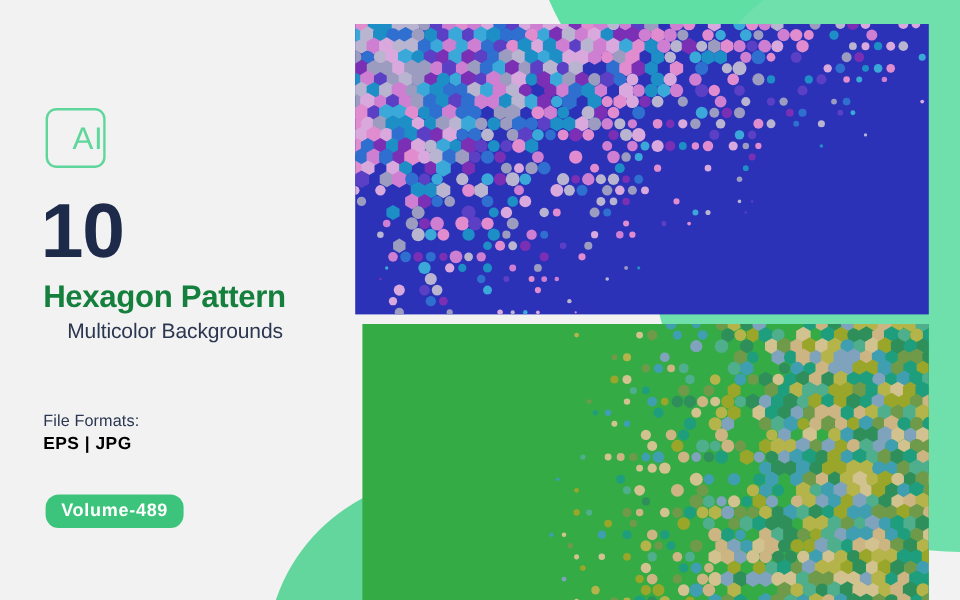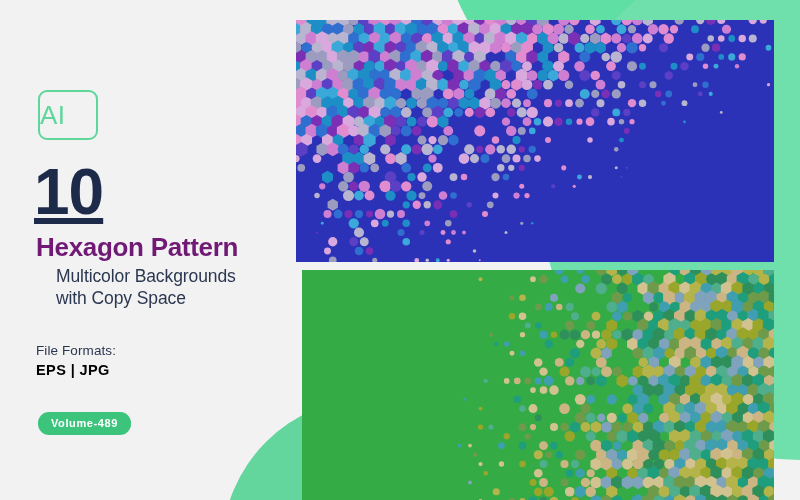--- a/index.html
+++ b/index.html
@@ -63,57 +63,56 @@
     top: 0;
     width: 296px;
     height: 500px;
     z-index: 5;
   }
 
   #ai-badge {
     position: absolute;
     left: 38px;
     top: 90px;
-    width: 60px;
+    width: 50px;
     height: 50px;
     box-sizing: border-box;
     border: 2px solid #5fd69b;
     border-radius: 9px;
     display: flex;
     align-items: center;
-    justify-content: flex-start;
+    justify-content: flex-end;
   }
   #ai-badge-label {
     font-family: "Liberation Sans", sans-serif;
     font-size: 26px;
     line-height: 1;
     color: #5fd69b;
     letter-spacing: 0.5px;
   }
 
   #count-number {
     position: absolute;
     left: 34px;
     top: 160px;
     font-size: 64px;
     font-weight: bold;
     line-height: 1;
     color: #1d2a49;
     letter-spacing: -1px;
-    text-decoration: underline;
   }
 
   #title-main {
     position: absolute;
     left: 36px;
     top: 234px;
     font-size: 26px;
     font-weight: bold;
     line-height: 1;
-    color: #701a75;
+    color: #15803d;
     letter-spacing: -0.3px;
     white-space: nowrap;
   }
 
   #title-sub {
     position: absolute;
     left: 36px;
     top: 266px;
     font-size: 17.5px;
     font-weight: normal;
@@ -141,21 +140,21 @@
     color: #000000;
     letter-spacing: 0.4px;
   }
 
   #volume-badge {
     position: absolute;
     left: 38px;
     top: 412px;
     background: #3cc47c;
     color: #ffffff;
-    font-size: 11px;
+    font-size: 15px;
     font-weight: bold;
     letter-spacing: 0.6px;
     padding: 5px 13px 6px 13px;
     border-radius: 11px;
     text-align: center;
   }
 
   
   .preview-panel {
     position: absolute;
@@ -197,21 +196,20 @@
     <div id="ai-badge">
       <span id="ai-badge-label">AI</span>
     </div>
 
     <div id="count-number">10</div>
 
     <div id="title-main">Hexagon Pattern</div>
 
     <div id="title-sub">
       <div>Multicolor Backgrounds</div>
-      <div>with Copy Space</div>
     </div>
 
     <div id="formats-label">File Formats:</div>
     <div id="formats-value">EPS  |  JPG</div>
 
     <div id="volume-badge">Volume-489</div>
 
   </div>
 
   <div class="preview-panel" id="panel-blue">

